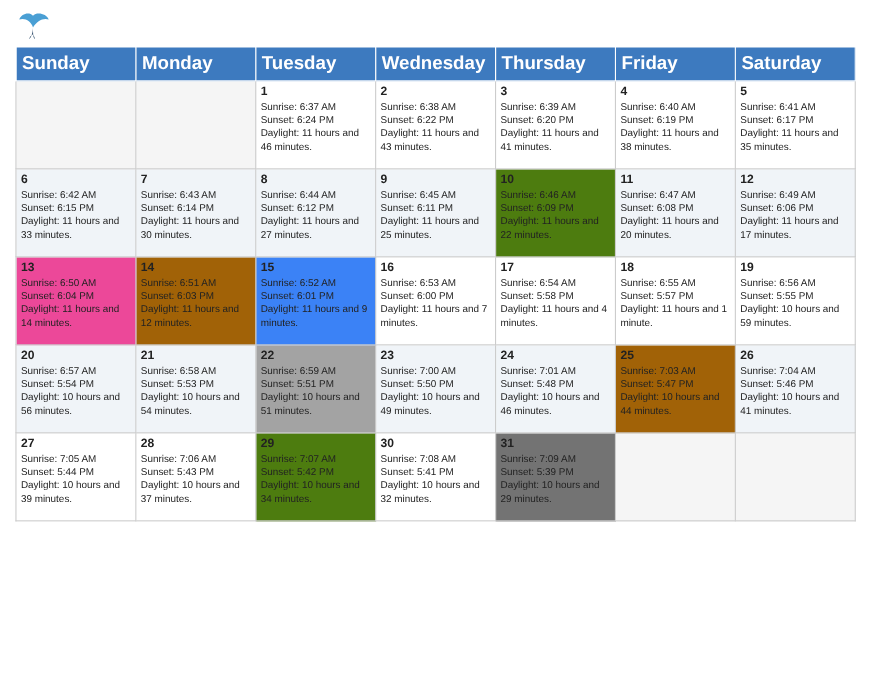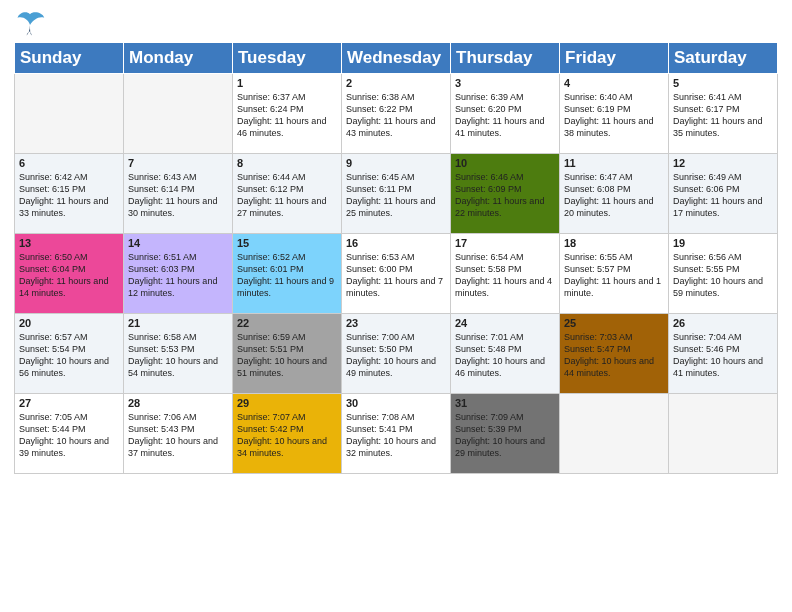--- a/index.html
+++ b/index.html
@@ -178,25 +178,25 @@
           <td style="background: rgb(240, 244, 248);">
             <span class="day-num">12</span>
             <div class="day-info">Sunrise: 6:49 AM<br>Sunset: 6:06 PM<br>Daylight: 11 hours and 17 minutes.</div>
           </td>
         </tr>
         <tr>
           <td style="background: #ec4899;">
             <span class="day-num">13</span>
             <div class="day-info">Sunrise: 6:50 AM<br>Sunset: 6:04 PM<br>Daylight: 11 hours and 14 minutes.</div>
           </td>
-          <td style="background: #c4b5fd;">
+          <td style="background: #a16207;">
             <span class="day-num">14</span>
             <div class="day-info">Sunrise: 6:51 AM<br>Sunset: 6:03 PM<br>Daylight: 11 hours and 12 minutes.</div>
           </td>
-          <td style="background: #7dd3fc;">
+          <td style="background: #3b82f6;">
             <span class="day-num">15</span>
             <div class="day-info">Sunrise: 6:52 AM<br>Sunset: 6:01 PM<br>Daylight: 11 hours and 9 minutes.</div>
           </td>
           <td style="background: rgb(255, 255, 255);">
             <span class="day-num">16</span>
             <div class="day-info">Sunrise: 6:53 AM<br>Sunset: 6:00 PM<br>Daylight: 11 hours and 7 minutes.</div>
           </td>
           <td style="background: rgb(255, 255, 255);">
             <span class="day-num">17</span>
             <div class="day-info">Sunrise: 6:54 AM<br>Sunset: 5:58 PM<br>Daylight: 11 hours and 4 minutes.</div>
@@ -242,21 +242,21 @@
         </tr>
         <tr>
           <td style="background: rgb(255, 255, 255);">
             <span class="day-num">27</span>
             <div class="day-info">Sunrise: 7:05 AM<br>Sunset: 5:44 PM<br>Daylight: 10 hours and 39 minutes.</div>
           </td>
           <td style="background: rgb(255, 255, 255);">
             <span class="day-num">28</span>
             <div class="day-info">Sunrise: 7:06 AM<br>Sunset: 5:43 PM<br>Daylight: 10 hours and 37 minutes.</div>
           </td>
-          <td style="background: #eab308;">
+          <td style="background: #4d7c0f;">
             <span class="day-num">29</span>
             <div class="day-info">Sunrise: 7:07 AM<br>Sunset: 5:42 PM<br>Daylight: 10 hours and 34 minutes.</div>
           </td>
           <td style="background: rgb(255, 255, 255);">
             <span class="day-num">30</span>
             <div class="day-info">Sunrise: 7:08 AM<br>Sunset: 5:41 PM<br>Daylight: 10 hours and 32 minutes.</div>
           </td>
           <td style="background: #737373;">
             <span class="day-num">31</span>
             <div class="day-info">Sunrise: 7:09 AM<br>Sunset: 5:39 PM<br>Daylight: 10 hours and 29 minutes.</div>

